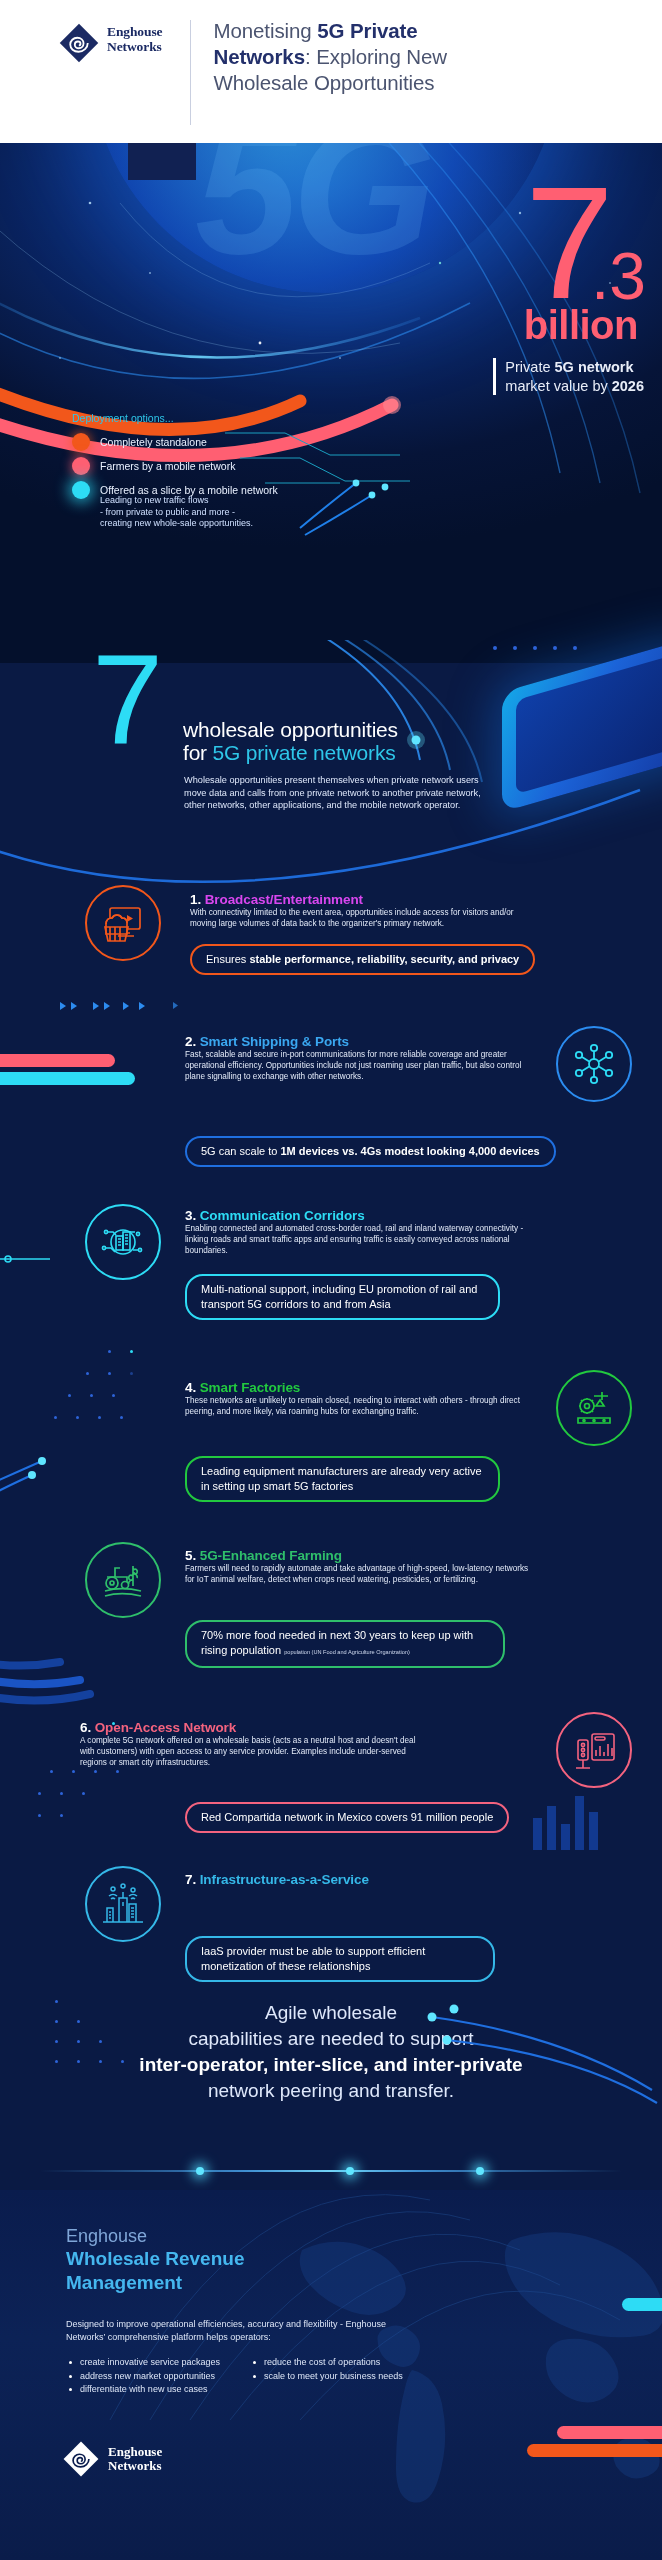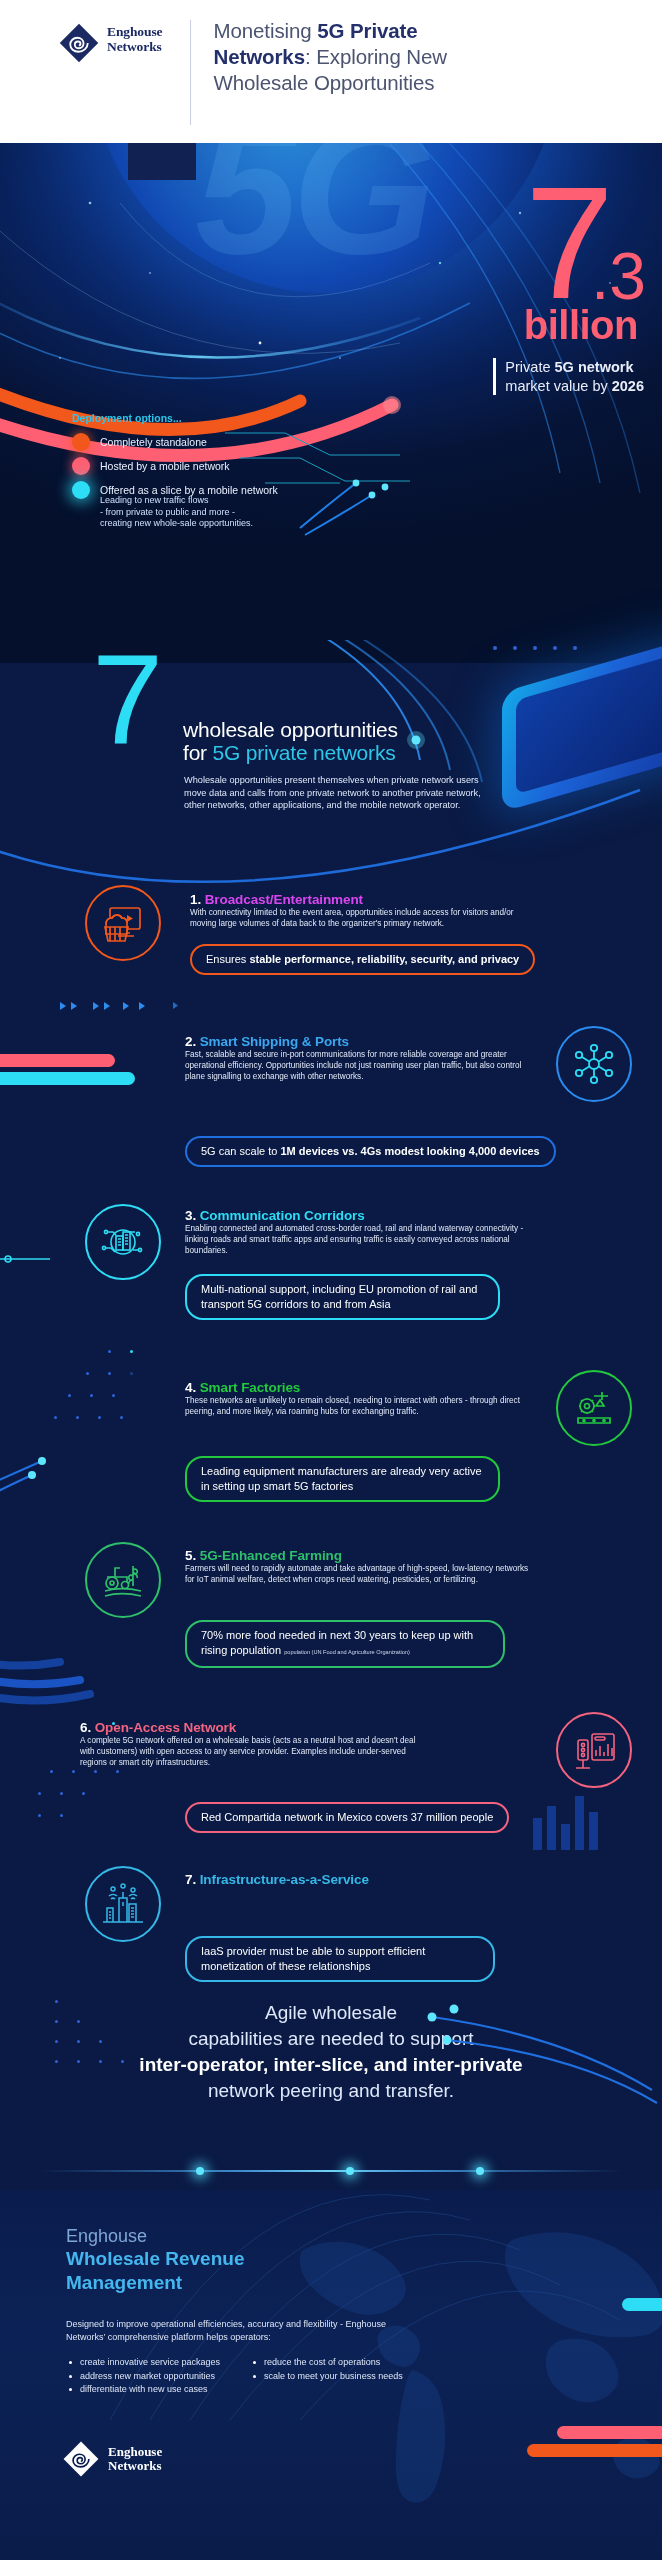--- a/index.html
+++ b/index.html
@@ -60,21 +60,21 @@
          font-weight:300; }
   .billion { position:absolute; right:24px; top:160px; font-size:40px; color:#ff5f72;
              font-weight:bold; letter-spacing:-.5px;}
   .mv-wrap { position:absolute; right:18px; top:215px; display:flex; }
   .mv-bar { width:3px; background:#ffffff; margin-right:9px; }
   .mv-txt { color:#e8edf8; font-size:14.5px; line-height:18.5px; font-weight:300; }
   .mv-txt b { font-weight:bold; }
 
   
   .deploy { position:absolute; left:72px; top:269px; width:300px; }
-  .deploy-h { color:#2ec6e8; font-size:10.5px; margin-bottom:6px; font-weight:700;}
+  .deploy-h { color:#2ec6e8; font-size:10.5px; margin-bottom:6px; font-weight:400;}
   .deploy-row { display:flex; align-items:center; height:24px; }
   .dot { width:18px; height:18px; border-radius:50%; margin-right:10px; flex:0 0 auto;}
   .dot.o { background:#f2571b; box-shadow:0 0 10px 2px rgba(242,87,27,.55); }
   .dot.p { background:#ff5f72; box-shadow:0 0 10px 2px rgba(255,95,114,.55); }
   .dot.c { background:#2ddcf5; box-shadow:0 0 14px 4px rgba(45,220,245,.65); }
   .deploy-lbl { color:#eaf1ff; font-size:10.5px; font-weight:300;}
 
   .leadto { position:absolute; left:100px; top:352px; width:168px;
             color:#2ec6e8; font-size:9px; line-height:11.5px; font-weight:300;}
   .leadto span { color:#cfe0ff; }
@@ -251,21 +251,21 @@
     </div>
 
     <div class="deploy">
       <div class="deploy-h">Deployment options...</div>
       <div class="deploy-row">
         <span class="dot o"></span>
         <span class="deploy-lbl">Completely standalone</span>
       </div>
       <div class="deploy-row">
         <span class="dot p"></span>
-        <span class="deploy-lbl">Hosted by a mobile network</span>
+        <span class="deploy-lbl">Farmers by a mobile network</span>
       </div>
       <div class="deploy-row">
         <span class="dot c"></span>
         <span class="deploy-lbl">Offered as a slice by a mobile network</span>
       </div>
     </div>
 
     <div class="leadto">
       <span>Leading to new traffic flows</span>
       <span style="display:block;color:#cfe0ff">- from private to public and more - creating new whole-sale opportunities.</span>
@@ -496,21 +496,21 @@
         </svg>
       </div>
       <div style="padding-left:80px;padding-top:48px;">
         <div class="it-title">
           <span class="num">6.</span>
           <span style="color:#f4637f">Open-Access Network</span>
         </div>
         <div class="it-desc">A complete 5G network offered on a wholesale basis (acts as a neutral host and doesn't deal with customers) with open access to any service provider. Examples include under-served regions or smart city infrastructures.</div>
       </div>
       <div style="position:absolute;left:185px;top:130px;">
-        <span class="pill" style="border-color:#f4637f"><span>Red Compartida network in Mexico covers 37 million people</span></span>
+        <span class="pill" style="border-color:#f4637f"><span>Red Compartida network in Mexico covers 91 million people</span></span>
       </div>
       <svg width="130" height="60" style="position:absolute;right:5px;top:118px">
         <g fill="#12398f">
           <rect x="6" y="28" width="9" height="32"></rect>
             <rect x="20" y="16" width="9" height="44"></rect>
           <rect x="34" y="34" width="9" height="26"></rect>
             <rect x="48" y="6" width="9" height="54"></rect>
           <rect x="62" y="22" width="9" height="38"></rect>
         </g>
       </svg>

